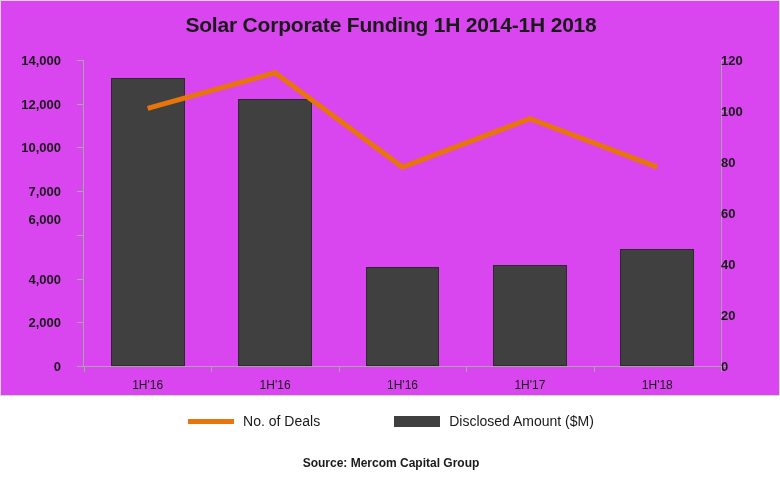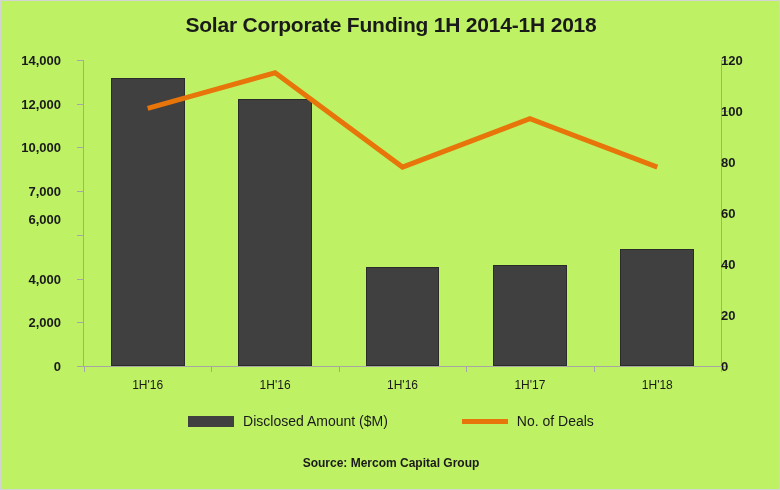--- a/index.html
+++ b/index.html
@@ -9,22 +9,22 @@
   body {
     width: 780px;
     height: 490px;
     background: #ffffff;
     font-family: "Liberation Sans", sans-serif;
     overflow: hidden;
   }
   #chart-figure {
     position: relative;
     width: 780px;
-    height: 490px;
-    background: #bef264;
+    height: 396px;
+    background: #d946ef;
     box-sizing: border-box;
     border: 1px solid #d4d4d4;
   }
   #chart-title {
     position: absolute;
     top: 12px;
     left: 0;
     width: 780px;
     text-align: center;
     font-size: 21px;
@@ -234,24 +234,24 @@
       </div>
 
     <svg id="deals-line-svg" viewBox="0 0 637 306" preserveAspectRatio="none">
       <polyline id="deals-polyline" fill="none" stroke="#e8750a" stroke-width="5" stroke-linejoin="miter" stroke-linecap="butt" points="63.7,48.44999999999999 191.10000000000002,12.75 318.5,107.1 445.90000000000003,58.650000000000006 573.3000000000001,107.1"></polyline>
     </svg>
 
   </div>
 
   <div id="legend">
     <div class="legend-entry">
+      <span class="legend-swatch-line"></span>
+      <span class="legend-text">No. of Deals</span>
+    </div>
+    <div class="legend-entry">
       <span class="legend-swatch-bar"></span>
       <span class="legend-text">Disclosed Amount ($M)</span>
     </div>
-    <div class="legend-entry">
-      <span class="legend-swatch-line"></span>
-      <span class="legend-text">No. of Deals</span>
-    </div>
   </div>
 
   <div id="source-note">Source: Mercom Capital Group</div>
 
 </div>
 
 </body></html>

